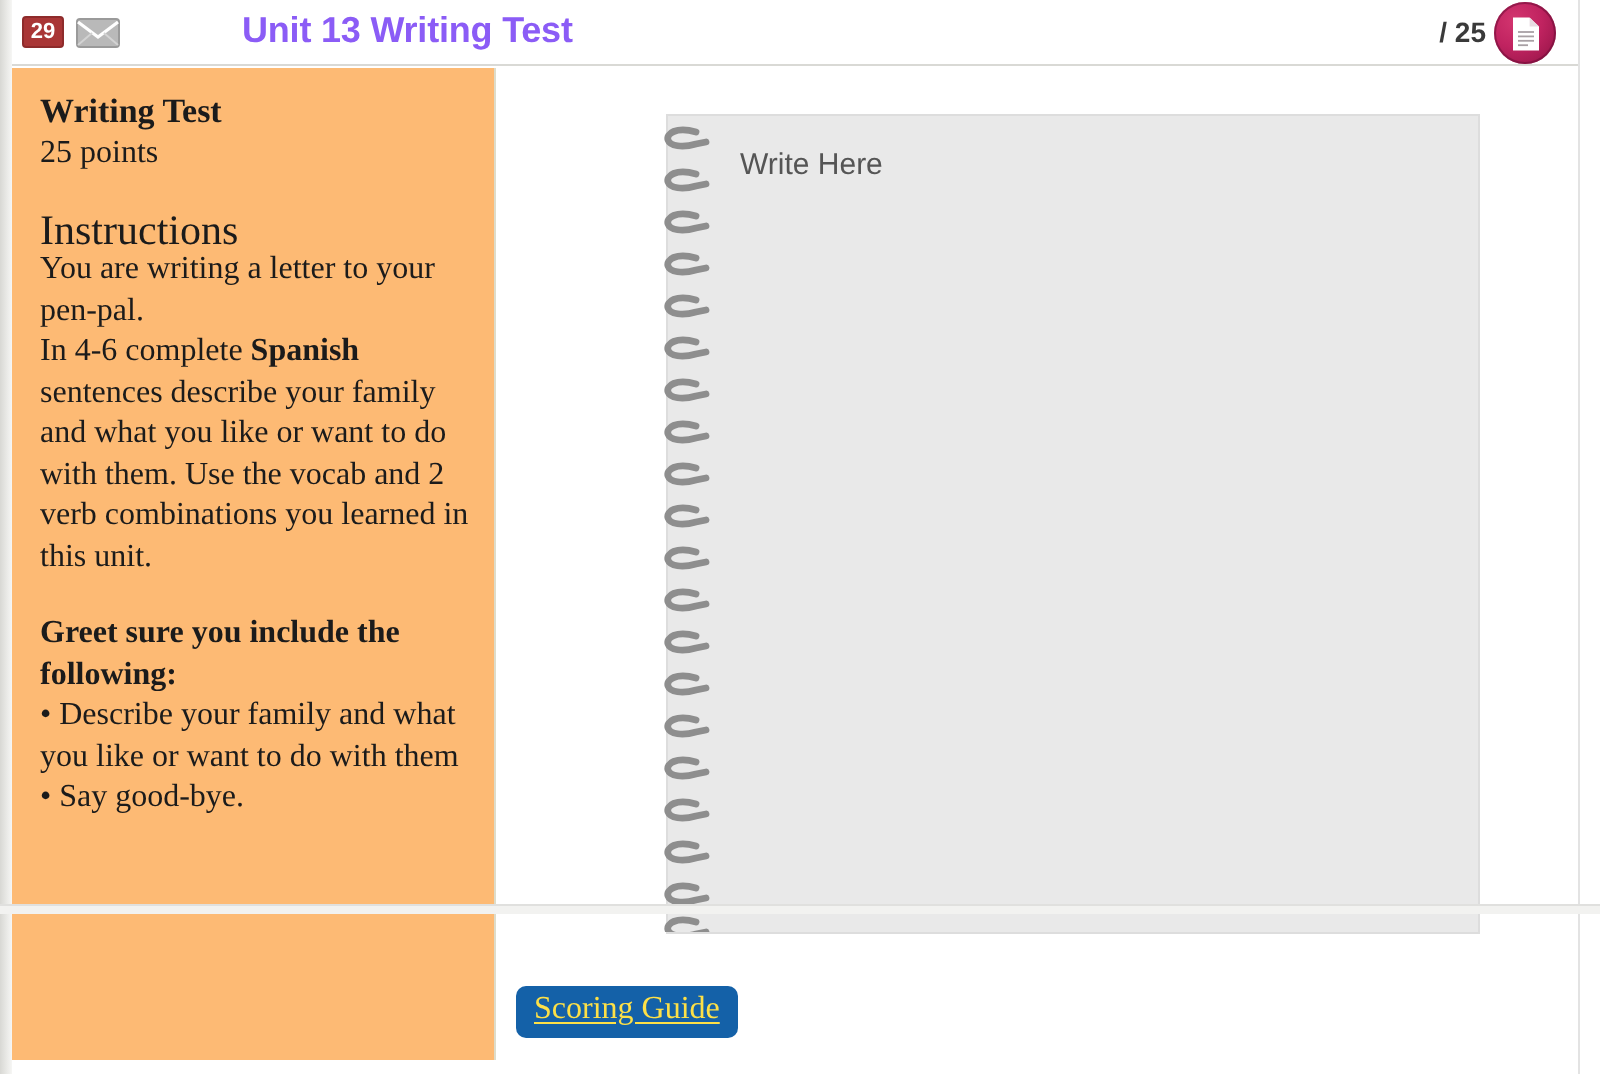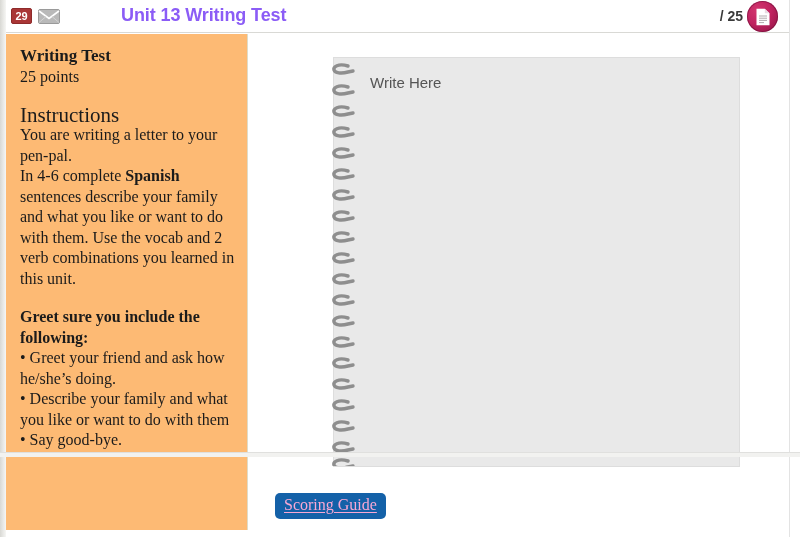--- a/index.html
+++ b/index.html
@@ -198,27 +198,27 @@
   .spiral {
     position: absolute;
     left: -12px; top: 4px;
     width: 34px;
     height: 404px;
     pointer-events: none;
   }
 
   .scoring-guide {
     position: absolute;
-    left: 26px; top: 459px;
+    left: 9px; top: 459px;
     background: #1461a8;
     border-radius: 5px;
     padding: 3px 9px 5px 9px;
     font-family: "Liberation Serif", serif;
     font-size: 16px;
-    color: #f9a8d4;
+    color: #fde047;
     text-decoration: underline;
     text-underline-offset: 2px;
     display: inline-block;
     cursor: pointer;
     line-height: 18px;
   }
 </style>
 </head>
 <body>
 
@@ -266,21 +266,20 @@
     <div class="sb-h2">Instructions</div>
 
     <p class="sb-p">You are writing a letter to your pen-pal.</p>
 
     <p class="sb-p">
       <span>In 4-6 complete </span><b>Spanish</b><span> sentences describe your family and what you like or want to do with them. Use the vocab and 2 verb combinations you learned in this unit.</span>
     </p>
 
     <div class="sb-h3">Greet sure you include the following:</div>
 
-    <p class="sb-bullet">• Greet your friend and ask how he/she’s doing.</p>
     <p class="sb-bullet">• Describe your family and what you like or want to do with them</p>
     <p class="sb-bullet">• Say good-bye.</p>
   </div>
 
   <div class="main">
 
     <div class="notepad">
       <div class="notepad-placeholder">Write Here</div>
 
       <svg class="spiral" viewBox="0 0 34 404" preserveAspectRatio="none">

